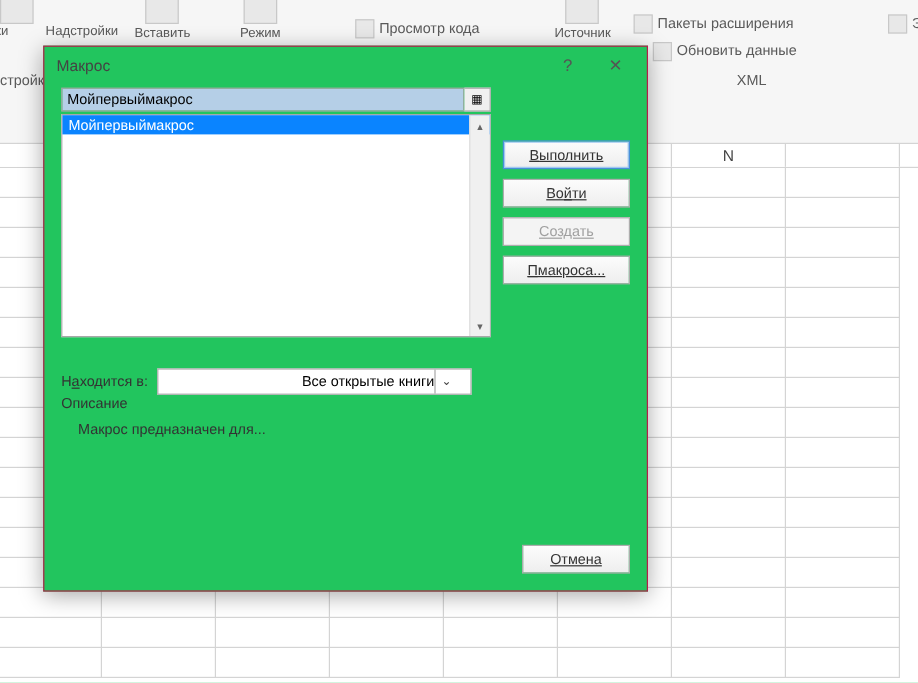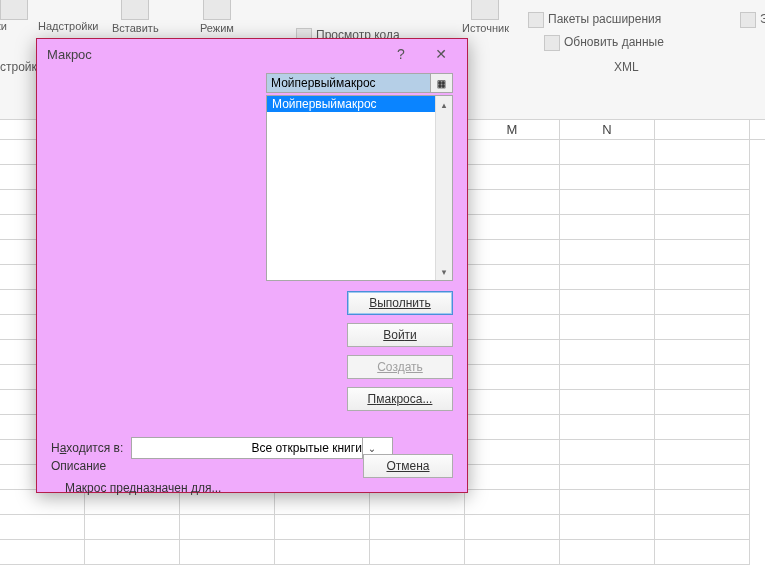--- a/index.html
+++ b/index.html
@@ -14,27 +14,27 @@
 
 
 .sheet { position: absolute; top: 120px; left: 0; right: 0; bottom: 0; }
 .col-headers { display: flex; height: 20px; border-bottom: 1px solid #d4d4d4; margin-left: 0; }
 .col-header { flex: 0 0 95px; border-right: 1px solid #d4d4d4; text-align: center; font-size: 13px; color: #444; background: #fff; line-height: 20px; }
 .rows { }
 .row { display: flex; height: 25px; }
 .cell { flex: 0 0 95px; border-right: 1px solid #d4d4d4; border-bottom: 1px solid #d4d4d4; }
 
 
-.dialog { position: absolute; left: 36px; top: 38px; width: 432px; height: 455px; background: #f0abfc; border: 1px solid #b41e4a; box-shadow: 0 4px 18px rgba(0,0,0,0.35); }
+.dialog { position: absolute; left: 36px; top: 38px; width: 504px; height: 455px; background: #22c55e; border: 1px solid #b41e4a; box-shadow: 0 4px 18px rgba(0,0,0,0.35); }
 .titlebar { height: 30px; display: flex; align-items: center; padding: 0 6px 0 10px; font-size: 13px; color: #444; }
 .titlebar .title { flex: 1; }
 .titlebar .tbtn { width: 40px; height: 28px; display: flex; align-items: center; justify-content: center; font-size: 14px; color: #555; }
 .content { padding: 4px 14px 12px; }
 .label { font-size: 12px; color: #333; margin-bottom: 4px; }
-.row2 { display: flex; align-items: flex-end; gap: 10px; flex-direction: column; }
+.row2 { display: flex; align-items: center; gap: 10px; }
 .left-col { flex: 1; }
 .right-col { width: 106px; display: flex; flex-direction: column; gap: 8px; }
 .name-row { display: flex; }
 .name-input { flex: 1; height: 20px; border: 1px solid #a8a8a8; font-size: 12px; padding: 0 4px; background: #fff; }
 .name-input::selection { background: #a8c8e8; }
 .picker-btn { width: 22px; height: 20px; border: 1px solid #a8a8a8; border-left: none; background: #f0f0f0; display:flex; align-items:center; justify-content:center; font-size:10px; }
 .listbox { margin-top: 2px; height: 186px; border: 1px solid #a8a8a8; background: #fff; position: relative; }
 .listbox .scrollbar { position: absolute; right: 0; top: 0; bottom: 0; width: 17px; background: #f0f0f0; border-left: 1px solid #dcdcdc; }
 .listbox .scroll-arrow { height: 17px; display:flex; align-items:center; justify-content:center; font-size:9px; color:#666; }
 .listbox .scroll-arrow.down { position:absolute; bottom:0; left:0; right:0; }
@@ -63,21 +63,21 @@
     <span style="position:absolute; top:22px; left:14px;padding-left:24px;">Надстройки</span>
   </div>
   <div class="ribbon-item" style="left:112px; top:-2px;">
     <div class="ico"></div>
     <span>Вставить</span>
   </div>
   <div class="ribbon-item" style="left:200px; top:-2px;">
     <div class="ico"></div>
     <span>Режим</span>
   </div>
-  <span class="ribbon-text" style="left:296px; top:28px;">
+  <span class="ribbon-text" style="left:296px; top:16px;">
     <span class="ribbon-ico-small"></span><span>Просмотр кода</span>
   </span>
   <div class="ribbon-item" style="left:462px; top:-2px;">
     <div class="ico"></div>
     <span>Источник</span>
   </div>
   <span class="ribbon-text" style="left:528px; top:12px;">
     <span class="ribbon-ico-small"></span><span>Пакеты расширения</span>
   </span>
   <span class="ribbon-text" style="left:740px; top:12px;">

